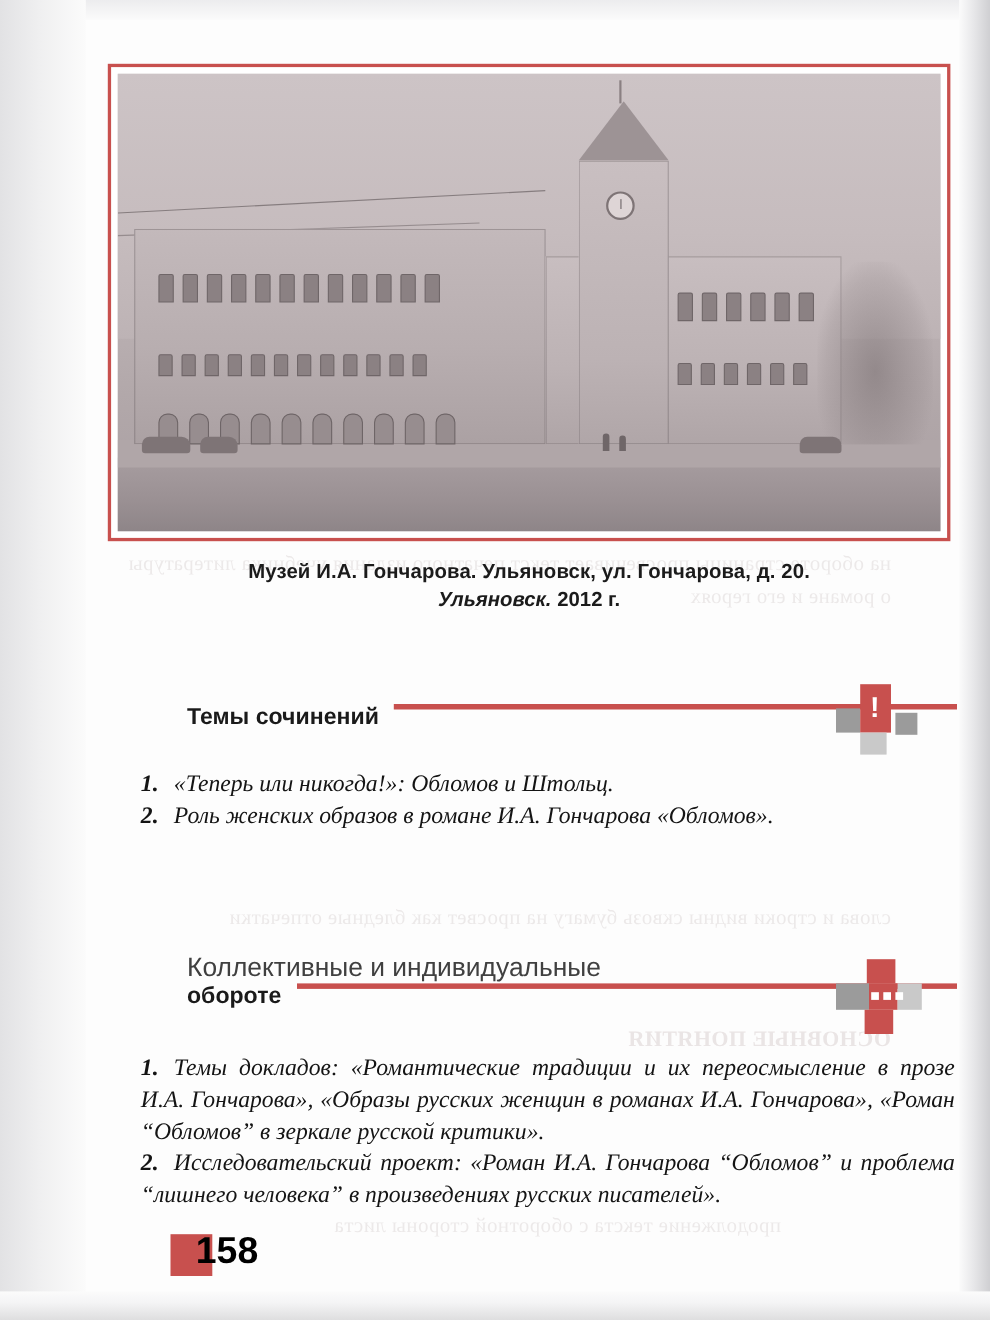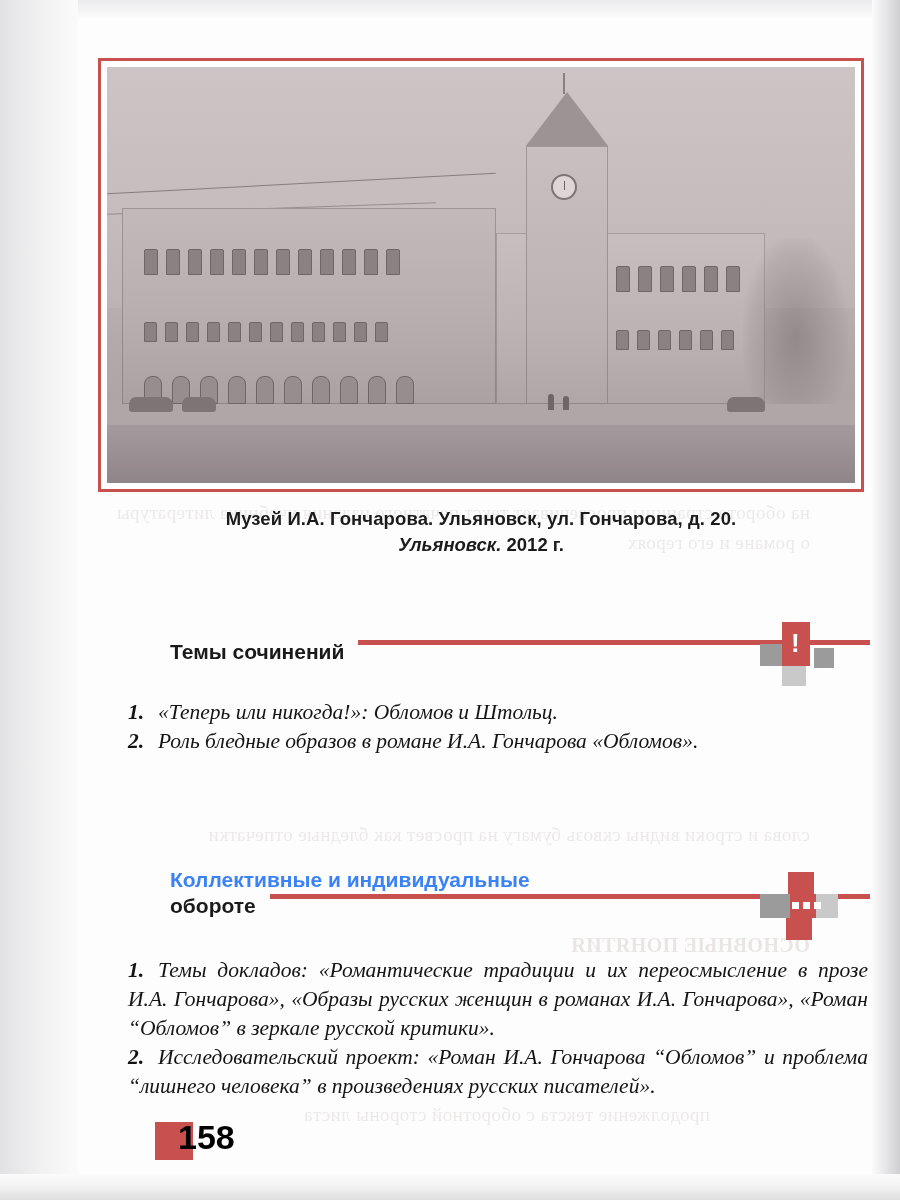--- a/index.html
+++ b/index.html
@@ -283,23 +283,23 @@
   }
   .sec-rule {
     flex: 1;
     height: 5px;
     background: #c8504e;
     margin-left: 14px;
     margin-right: 0;
   }
   .sec-title-2line {
     font-family: "Liberation Sans", sans-serif;
-    font-weight: bold;
-    font-size: 21px;
-    color: #3b82f6;
+    font-weight: normal;
+    font-size: 24px;
+    color: #404040;
     line-height: 28px;
   }
 
   
   .decor {
     position: absolute;
     width: 84px;
     height: 66px;
   }
   .decor .sq { position: absolute; }
@@ -492,21 +492,21 @@
     <span class="sq sq-lgrey" style="left:22px; top:48px; width:24px; height:20px;"></span>
     <span class="sq sq-grey" style="left:54px; top:30px; width:20px; height:20px;"></span>
     <span class="bang" style="left:31px; top:12px;">!</span>
   </div>
 
   <div class="list list-essays">
     <div class="item">
       <span class="num">1.</span><span class="txt">«Теперь или никогда!»: Обломов и Штольц.</span>
     </div>
     <div class="item">
-      <span class="num">2.</span><span class="txt">Роль бледные образов в романе И.А. Гончарова «Обломов».</span>
+      <span class="num">2.</span><span class="txt">Роль женских образов в романе И.А. Гончарова «Обломов».</span>
     </div>
   </div>
 
   <div class="section sec-projects">
     <div class="sec-title-2line">Коллективные и индивидуальные</div>
     <div class="sec-head-row">
       <span class="sec-title">обороте</span>
       <span class="sec-rule"></span>
     </div>
   </div>

